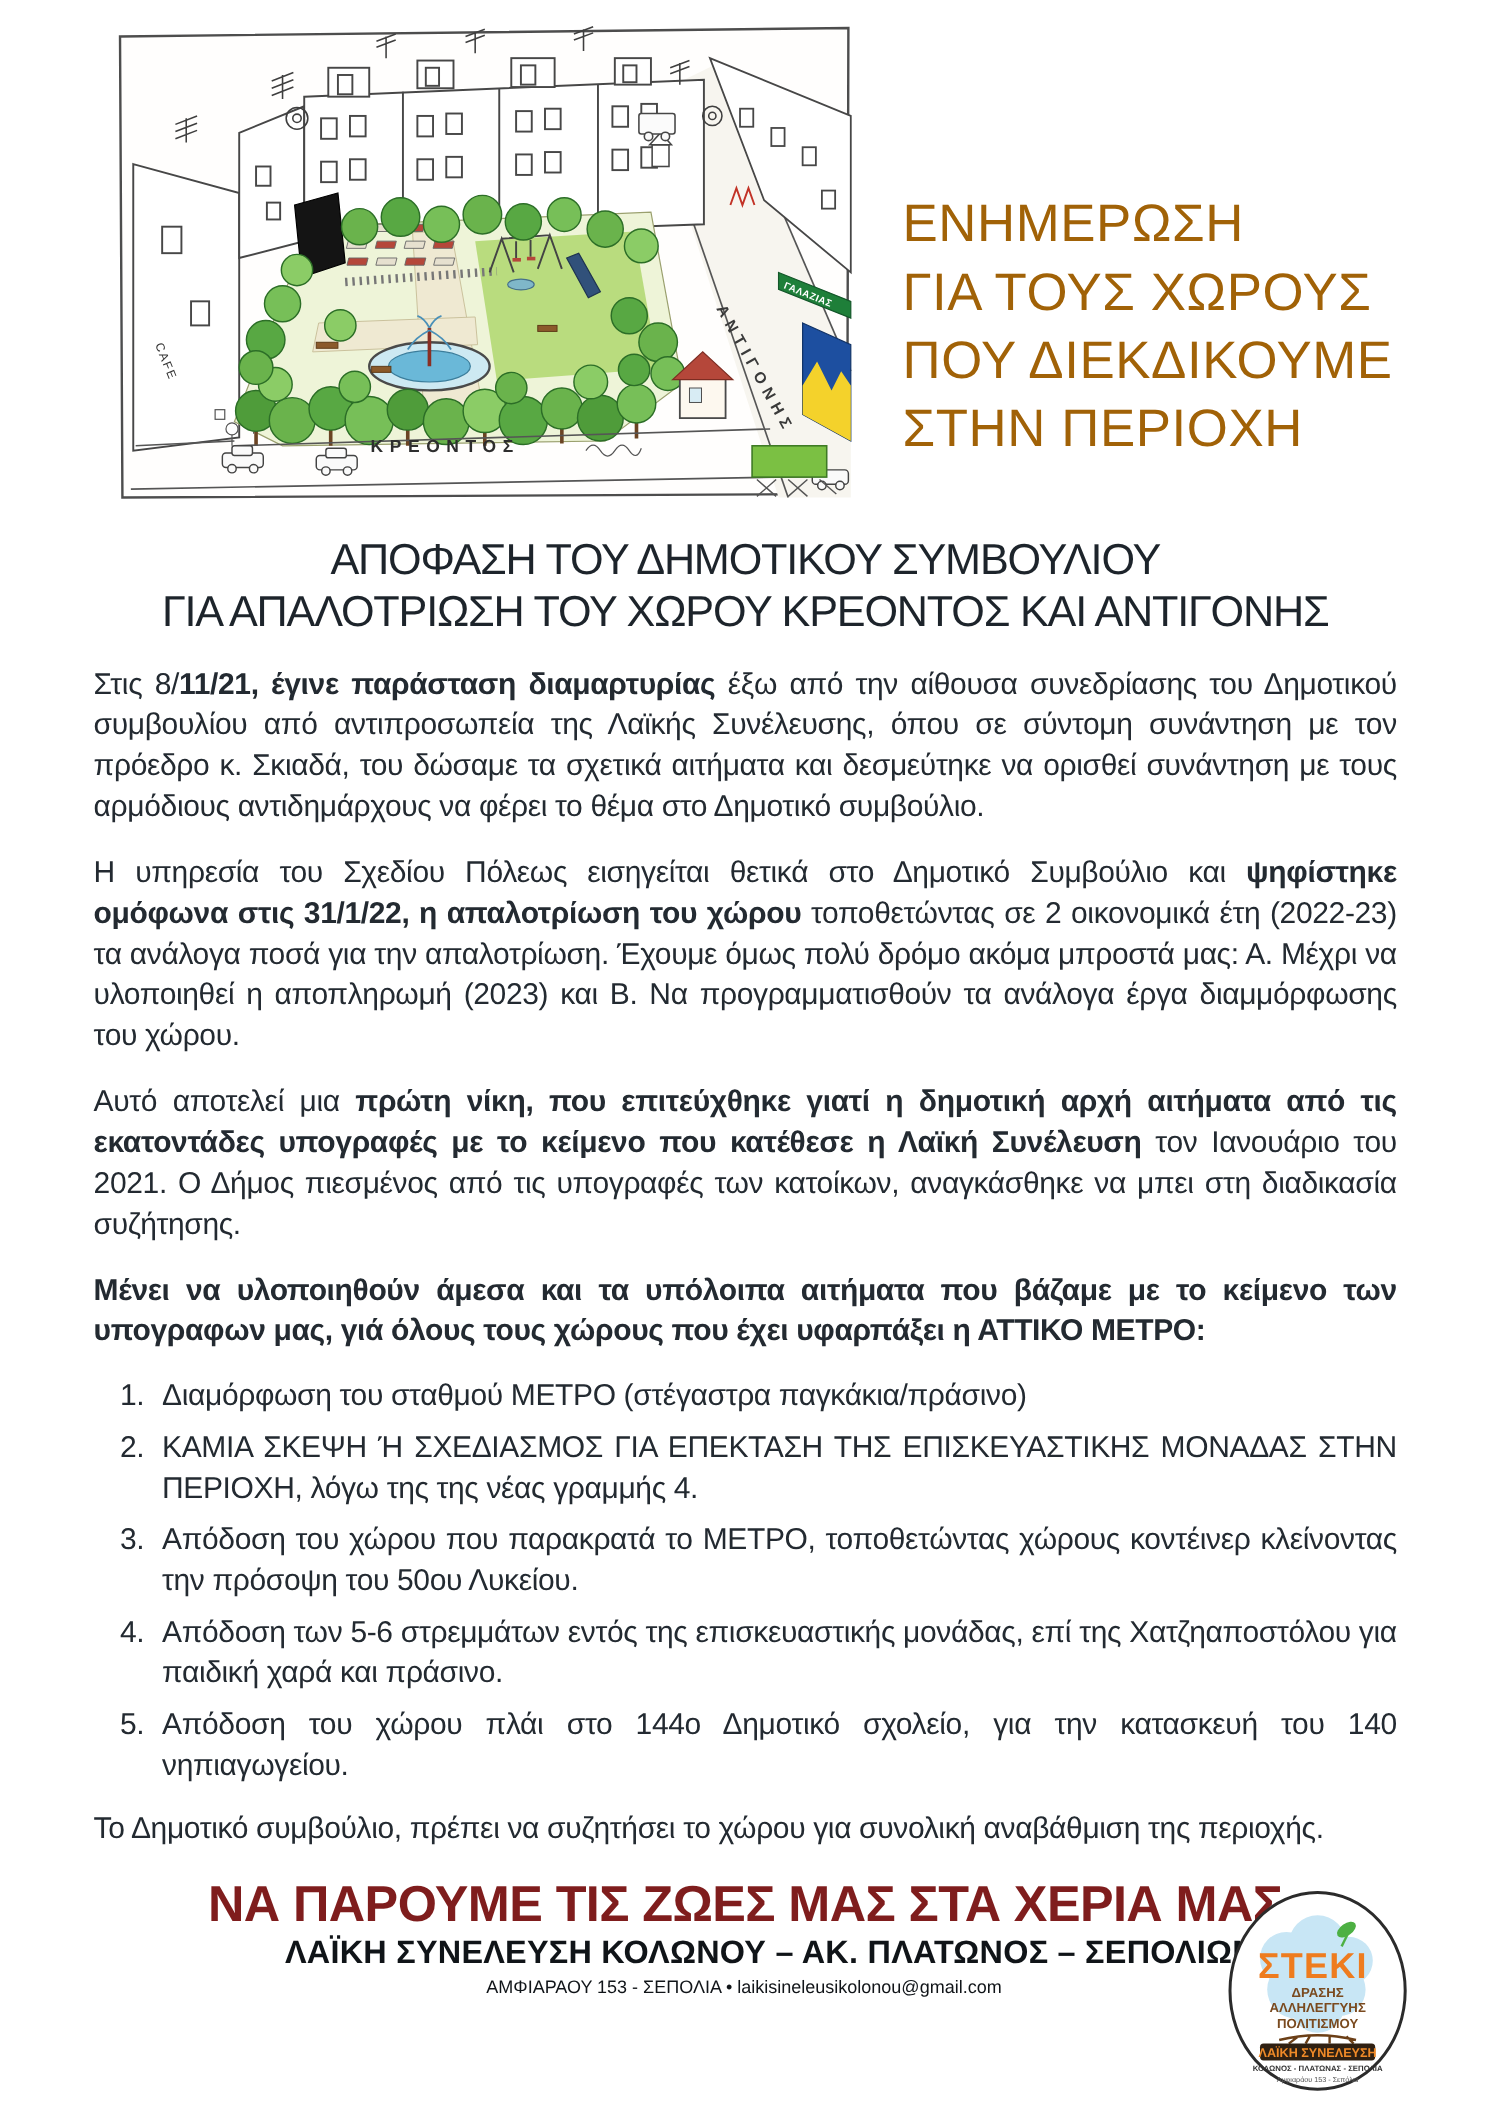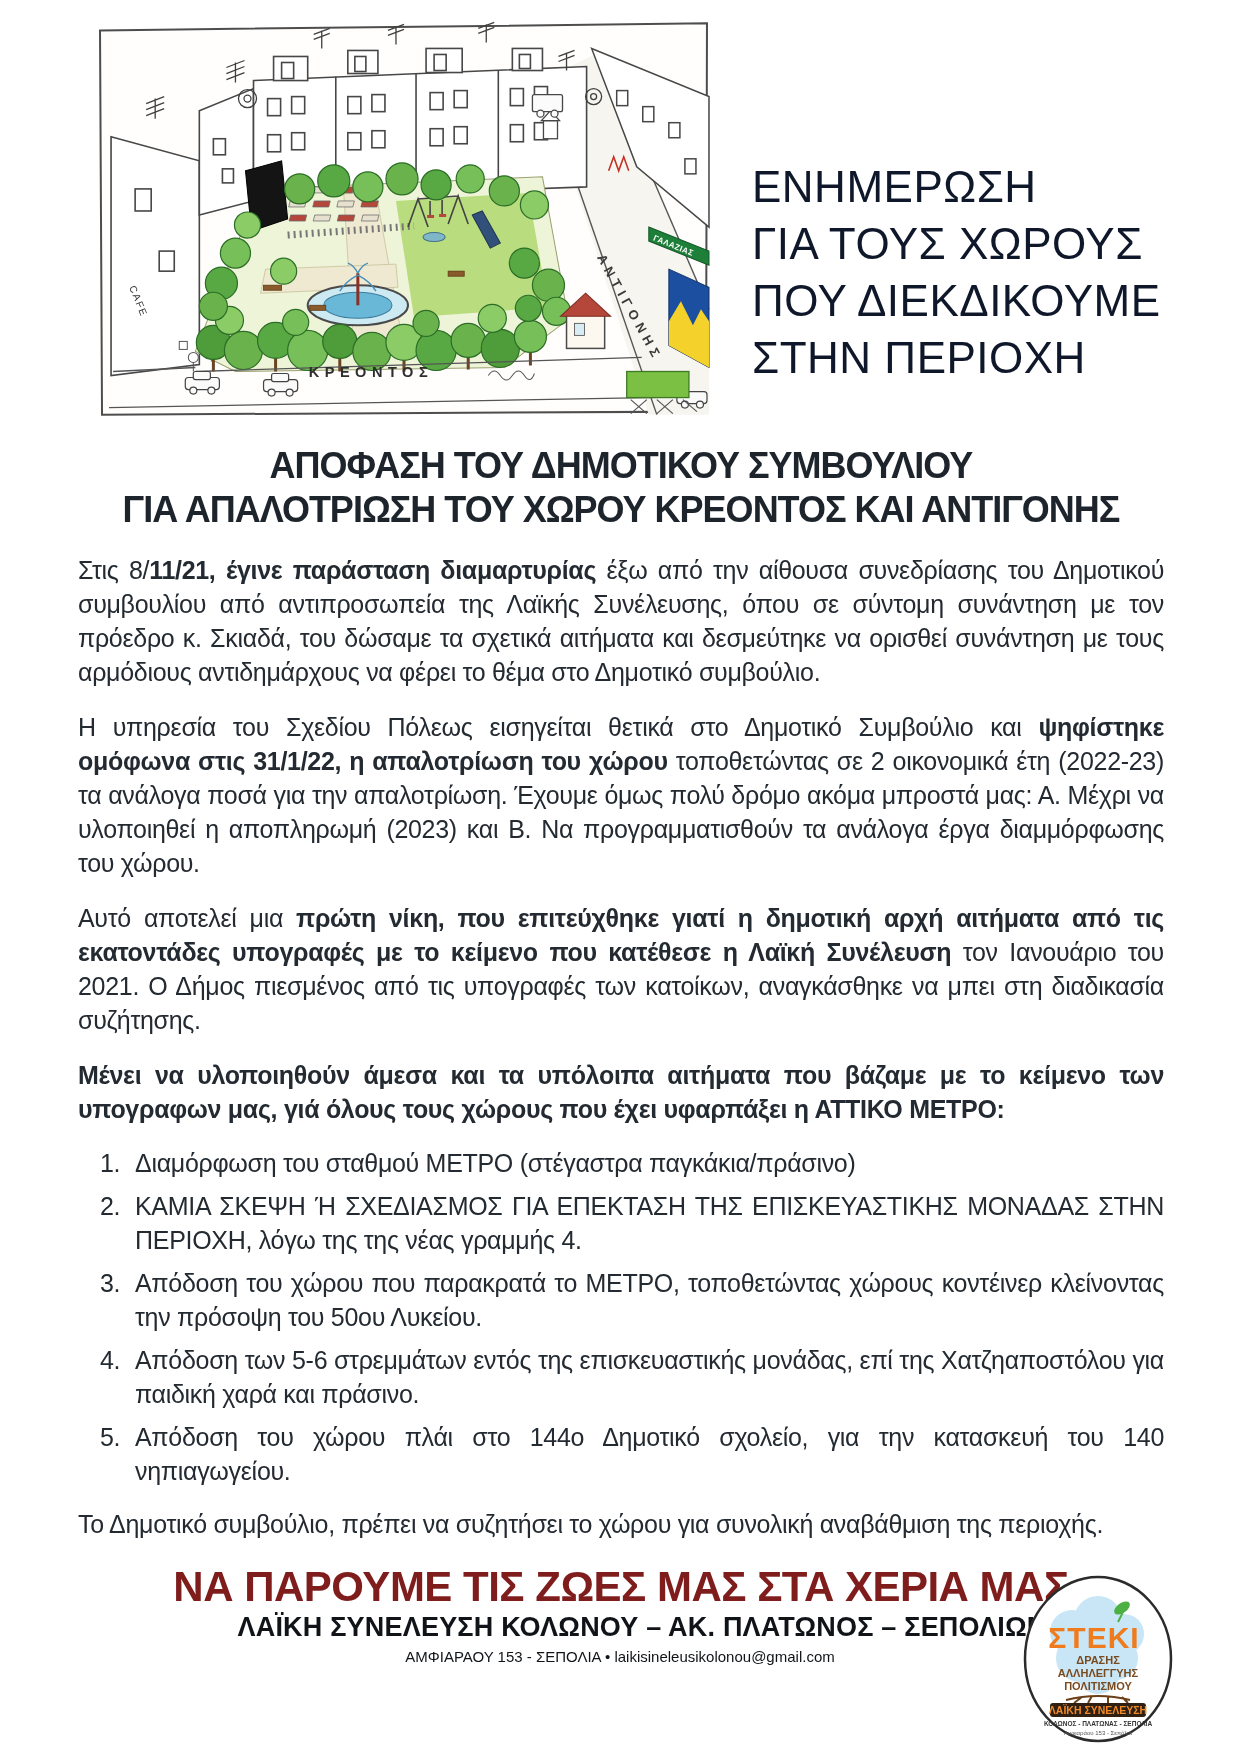--- a/index.html
+++ b/index.html
@@ -5,25 +5,25 @@
   html,body{margin:0;padding:0;}
   body{width:1240px;height:1754px;background:#ffffff;font-family:"Liberation Sans",sans-serif;position:relative;overflow:hidden;color:#232a31;}
   .page{position:absolute;inset:0;background:#ffffff;}
 
   
   .illu-wrap{position:absolute;left:95px;top:18px;width:617px;height:400px;}
   .illu{width:100%;height:100%;display:block;}
   svg text{font-family:"Liberation Sans",sans-serif;}
 
   
-  .top-title{position:absolute;left:752px;top:158px;width:470px;font-size:44px;line-height:57px;color:#0f172a;letter-spacing:.5px;white-space:nowrap;}
+  .top-title{position:absolute;left:752px;top:158px;width:470px;font-size:44px;line-height:57px;color:#a16207;letter-spacing:.5px;white-space:nowrap;}
 
   
   .content{position:absolute;left:78px;top:444px;width:1086px;}
-  .h-line{text-align:center;font-weight:bold;font-size:36px;line-height:44px;letter-spacing:-1px;color:#1d242b;}
+  .h-line{text-align:center;font-weight:normal;font-size:36px;line-height:44px;letter-spacing:-1px;color:#1d242b;}
   p.body-p{margin:21px 0 0 0;text-align:justify;font-size:25px;line-height:34px;letter-spacing:-0.3px;}
   .req-list{margin-top:20px;}
   .li{display:flex;margin-top:9px;font-size:25px;line-height:34px;letter-spacing:-0.3px;}
   .li-num{flex:0 0 57px;padding-left:22px;box-sizing:border-box;}
   .li-txt{flex:1;text-align:justify;}
   .closing{margin:19px 0 0 0;text-align:justify;font-size:25px;line-height:34px;letter-spacing:-0.3px;}
   .cta{margin-top:21px;text-align:center;font-weight:bold;font-size:42px;line-height:50px;color:#7f1d1d;letter-spacing:-0.5px;}
 
   
   .footer{position:absolute;left:0;top:1612px;width:1240px;text-align:center;color:#101418;}

